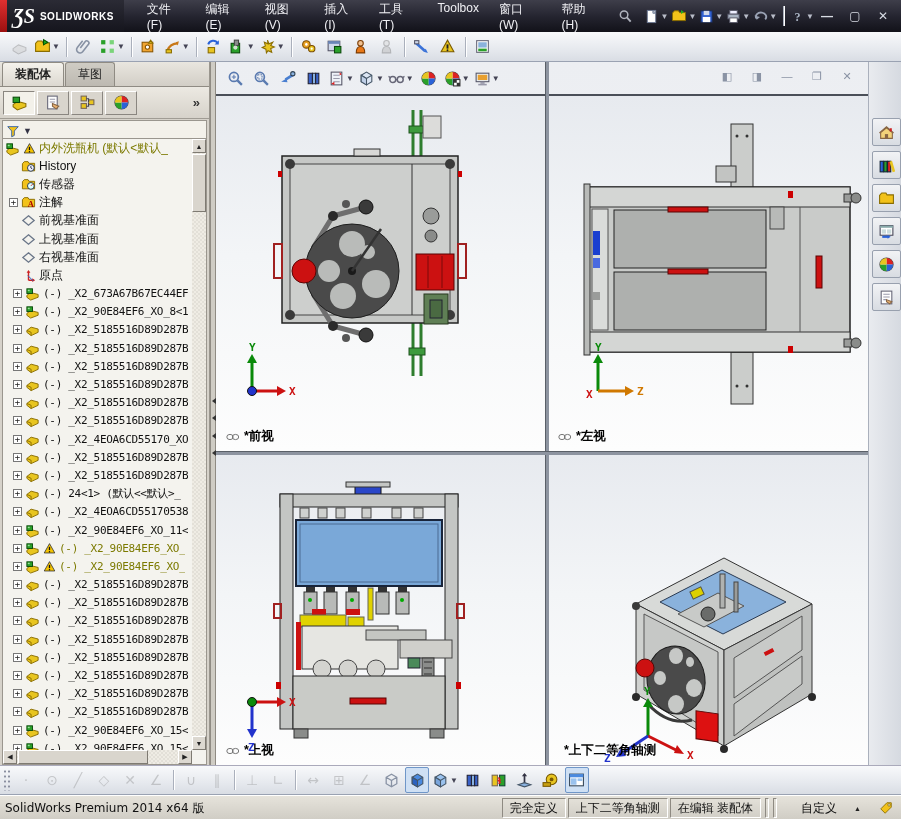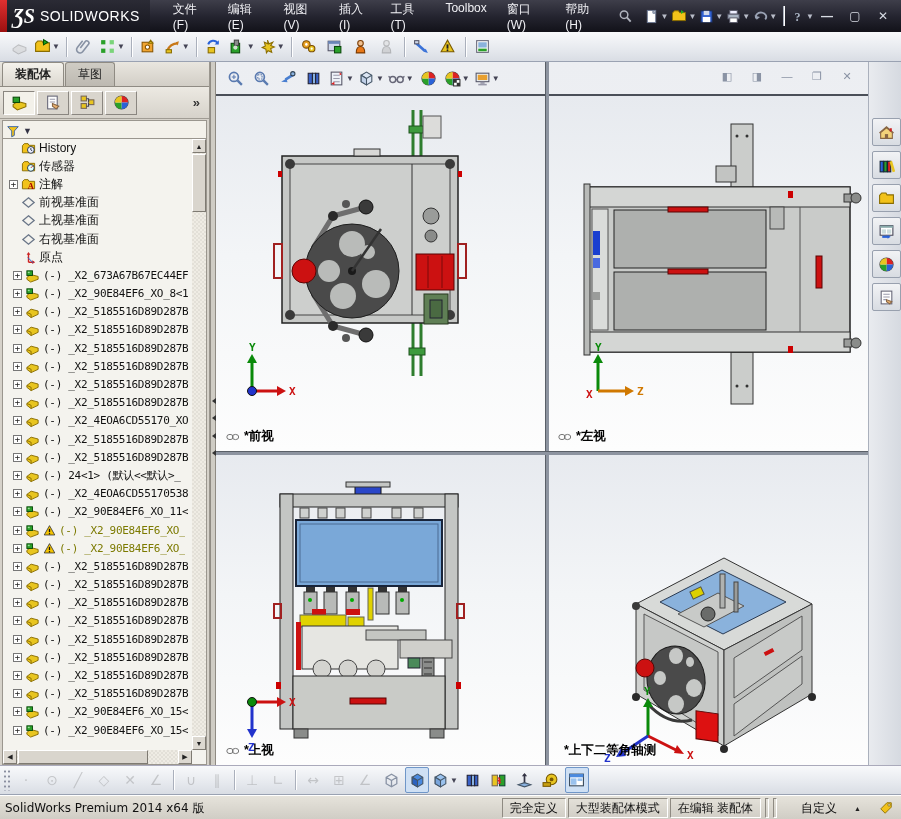--- a/index.html
+++ b/index.html
@@ -6,21 +6,21 @@
   #app{position:relative;width:901px;height:819px;overflow:hidden;
        font-family:"Liberation Sans","DejaVu Sans",sans-serif;font-size:12px;
        background:#d6d2ca;user-select:none;}
   
   #titlebar{position:absolute;left:0;top:0;width:901px;height:32px;
     background:linear-gradient(180deg,#3e3e4a 0%,#23232e 55%,#121219 100%);
     display:flex;align-items:center;color:#fff;justify-content:flex-end;}
   #logo{display:flex;align-items:center;height:32px;padding:0 10px 0 0;background:linear-gradient(180deg,#2b2b35,#15151d);}
   #logo .redbar{width:7px;height:32px;background:linear-gradient(180deg,#e03030,#9c1010);margin-right:6px;}
   #logo .dsglyph{font-family:"Liberation Serif",serif;font-style:italic;font-weight:bold;font-size:20px;margin-right:5px;color:#fff;}
-  #logo .brand{font-size:14px;letter-spacing:.5px;color:#fff;font-weight:normal;}
+  #logo .brand{font-size:10px;letter-spacing:.5px;color:#fff;font-weight:bold;}
   #menubar{display:flex;gap:2px;margin-left:14px;}
   .menu-item{padding:4px 9px;color:#f0f0f4;font-size:12px;cursor:default;border-radius:2px;}
   #title-search{margin:0 8px;opacity:.85}
   #quicktools{display:flex;align-items:center;gap:1px;margin-left:2px;}
   .qbtn{display:flex;align-items:center;padding:2px 1px;border-radius:2px;}
   .qbtn .dd{color:#b8bcc8;font-size:8px;margin-left:1px;}
   #winctrl{margin-left:auto;display:flex;gap:4px;padding-right:6px;}
   .wbtn{width:24px;height:18px;display:flex;align-items:center;justify-content:center;
         color:#d8dce4;font-size:12px;font-weight:bold;border-radius:2px;}
   
@@ -385,20 +385,37 @@
     <div id="filterrow">
       <span>
         <svg width="14" height="14" viewBox="0 0 16 16">
             <path d="M2 3h12l-4.5 5v5l-3 1.6V8z" fill="#f2c21a" stroke="#2a5aa8" stroke-width="1"></path>
           </svg>
       </span>
       <span class="dd">▼</span>
     </div>
     <div id="tree">
       <div id="tree-rows">
+          <div class="trow" style="padding-left: 2px;">
+            <span class="tico">
+              <svg width="15" height="15" viewBox="0 0 16 16">
+                <path d="M2 10l4-3 8 2v3l-8 3-4-3z" fill="#e8c51f" stroke="#8a6d00"></path>
+                <rect x="2" y="3" width="6" height="5" fill="#2aa02a" stroke="#0a4a0a"></rect>
+                <rect x="3" y="4" width="2" height="1.5" fill="#9de09d"></rect>
+              </svg>
+            </span>
+            <span class="tico">
+              <svg width="13" height="13" viewBox="0 0 16 16">
+                <path d="M8 2l6.5 11.5H1.5z" fill="#f5c400" stroke="#333"></path>
+                <path d="M8 6v4" stroke="#111" stroke-width="1.6"></path>
+                <circle cx="8" cy="12" r=".9" fill="#111"></circle>
+              </svg>
+            </span>
+            <span class="tlabel warncol">内外洗瓶机  (默认&lt;默认_</span>
+          </div>
           <div class="trow" style="padding-left: 4px;">
             <span class="texp-space"></span>
             <span class="tico">
               <svg width="15" height="15" viewBox="0 0 16 16">
                 <path d="M1.5 5l2-2.2h4l1 1.8h6v8H1.5z" fill="#f2c21a" stroke="#8a6d00"></path>
                 <circle cx="10.5" cy="9.5" r="3.6" fill="#eef" stroke="#234"></circle>
                 <path d="M10.5 7.5v2l1.5 1" stroke="#234" fill="none"></path>
               </svg>
             </span>
             <span class="tlabel">History</span>
@@ -1321,21 +1338,21 @@
             <rect x="9" y="6" width="4.5" height="2.5" fill="#9ac2ee"></rect>
           </svg>
         </span>
       </span>
     </div>
 
   <div id="statusbar">
     <span id="status-product">SolidWorks Premium 2014 x64 版</span>
     <div id="status-right">
       <div class="sbox">完全定义</div>
-      <div class="sbox">大型装配体模式</div>
+      <div class="sbox">上下二等角轴测</div>
       <div class="sbox">在编辑 装配体</div>
       <div class="ssep"></div>
       <div class="ssep"></div>
       <div id="status-custom">
         <span>自定义</span>
           <span class="arr">▲</span>
       </div>
       <span id="status-tag">
         <svg width="14" height="14" viewBox="0 0 16 16">
             <path d="M2 9l7-7h5v5l-7 7z" fill="#f2c21a" stroke="#8a6d00"></path>

